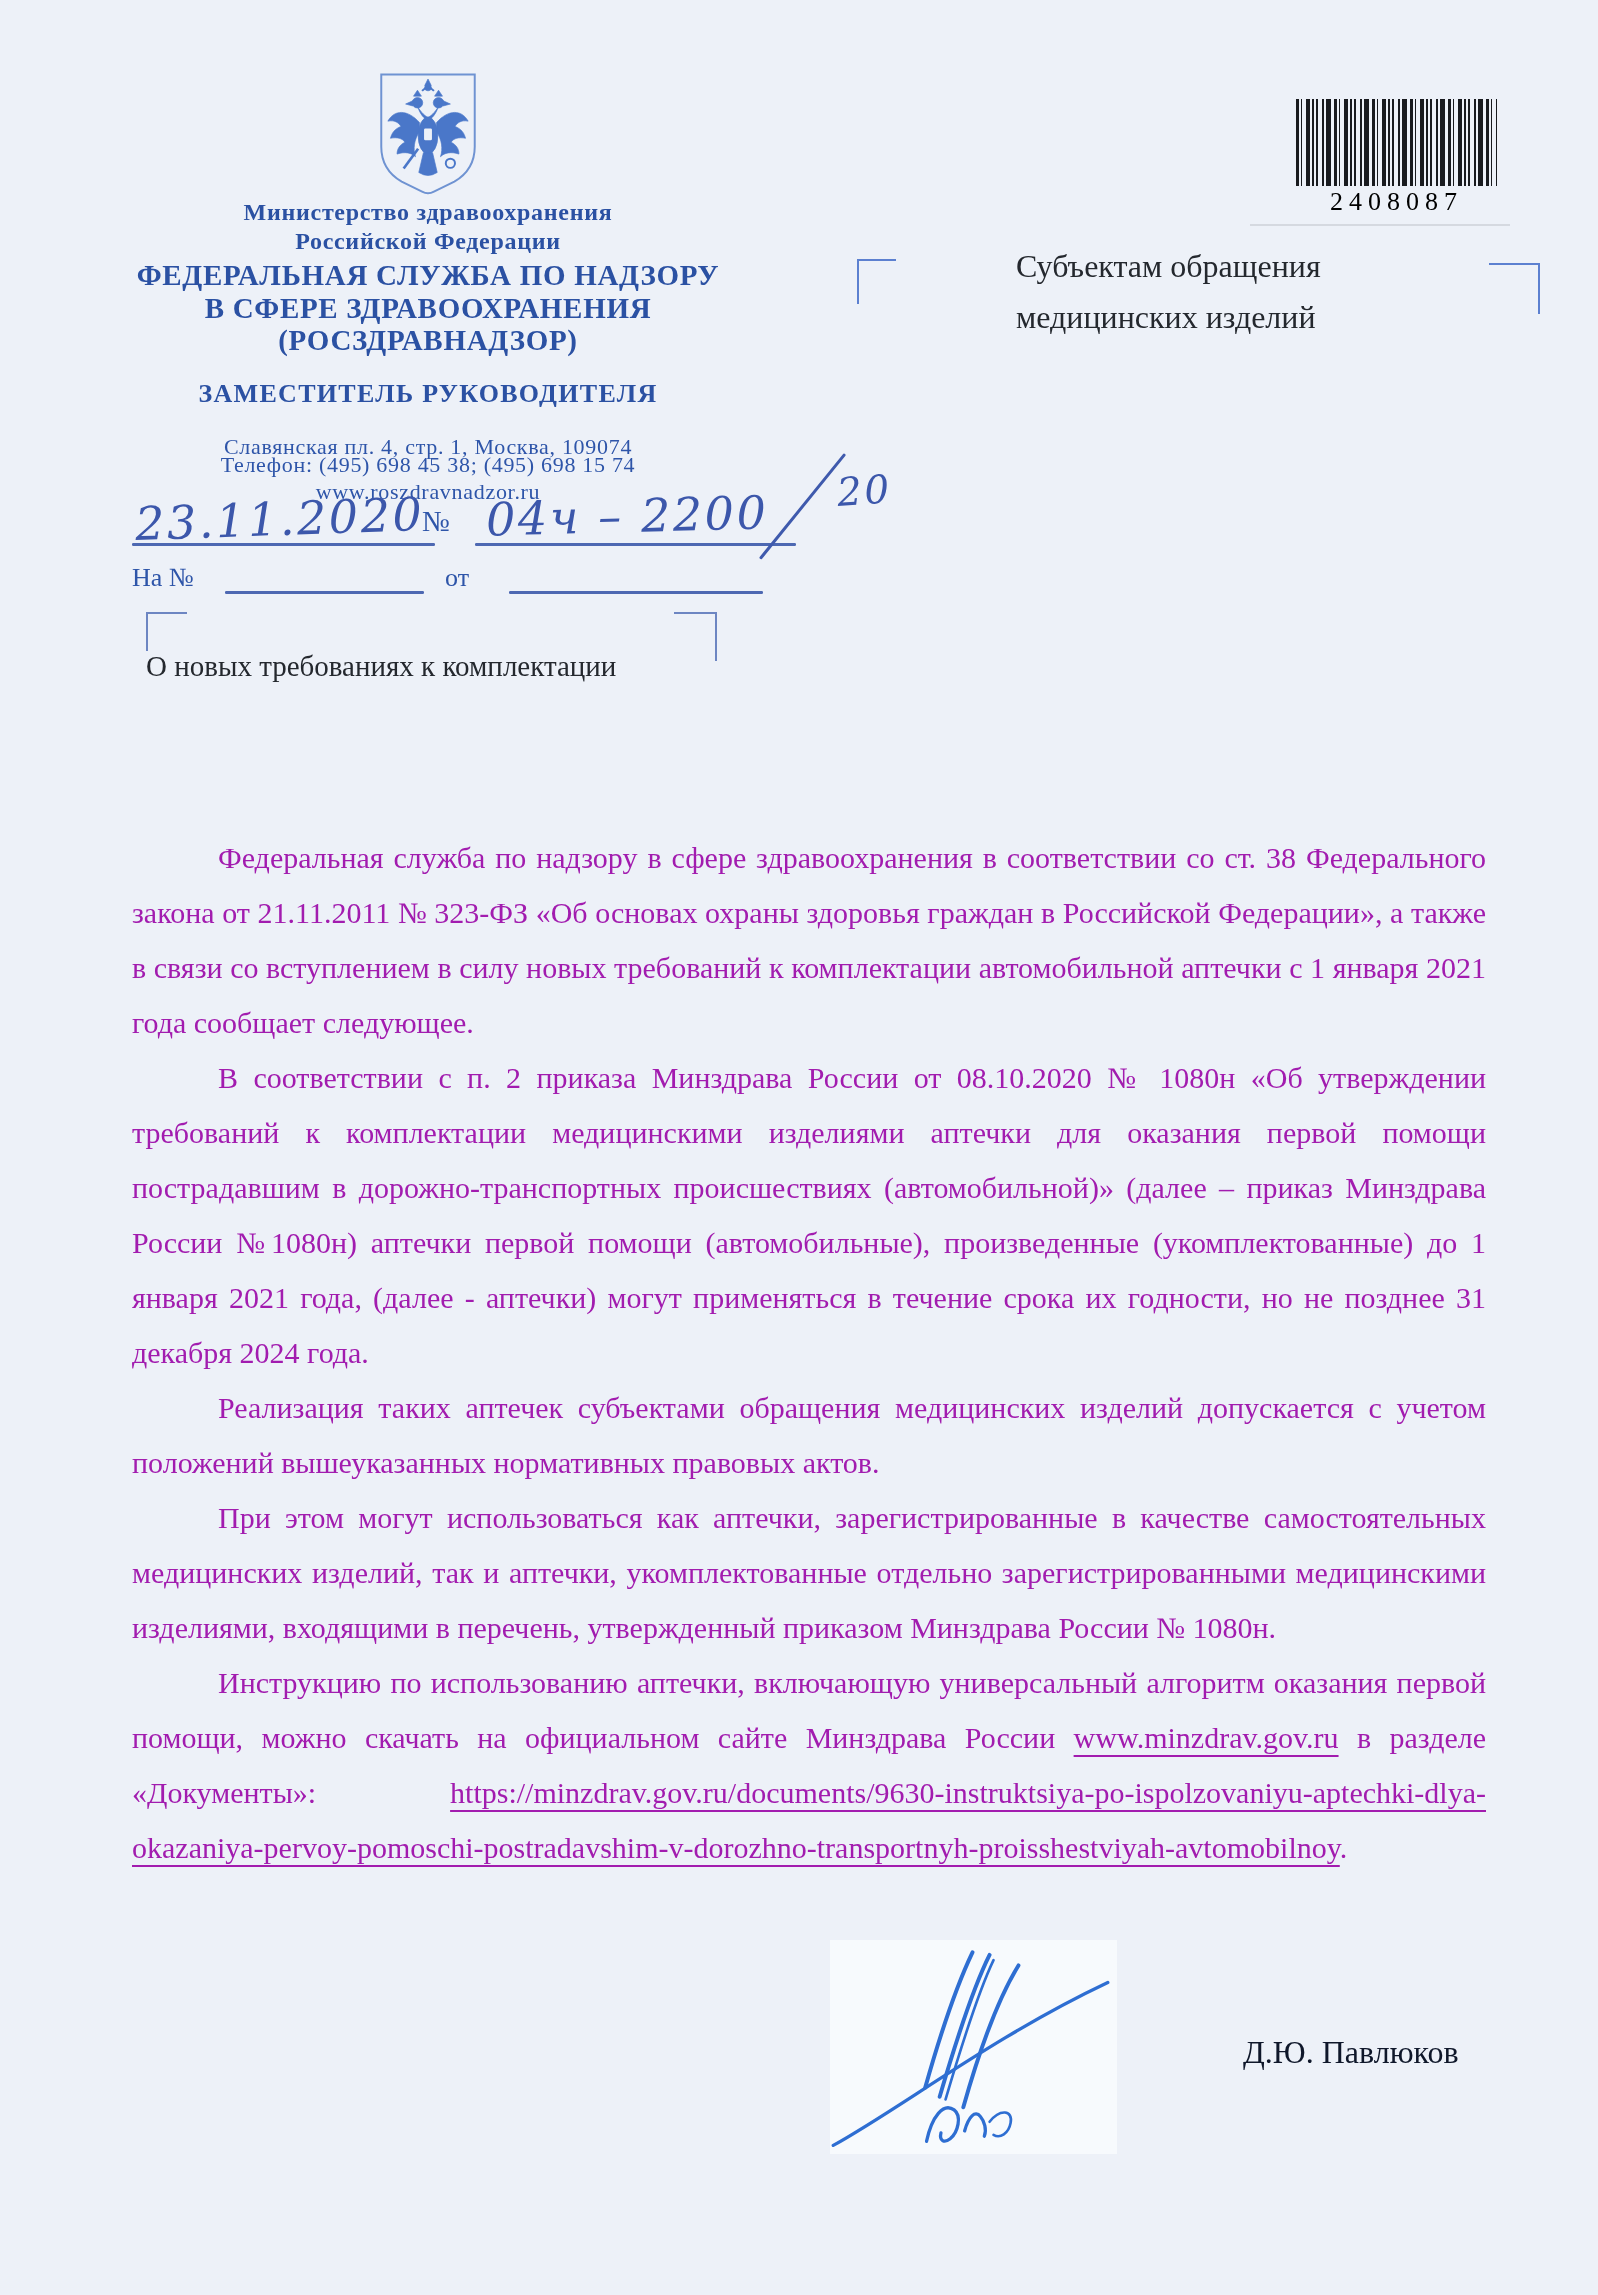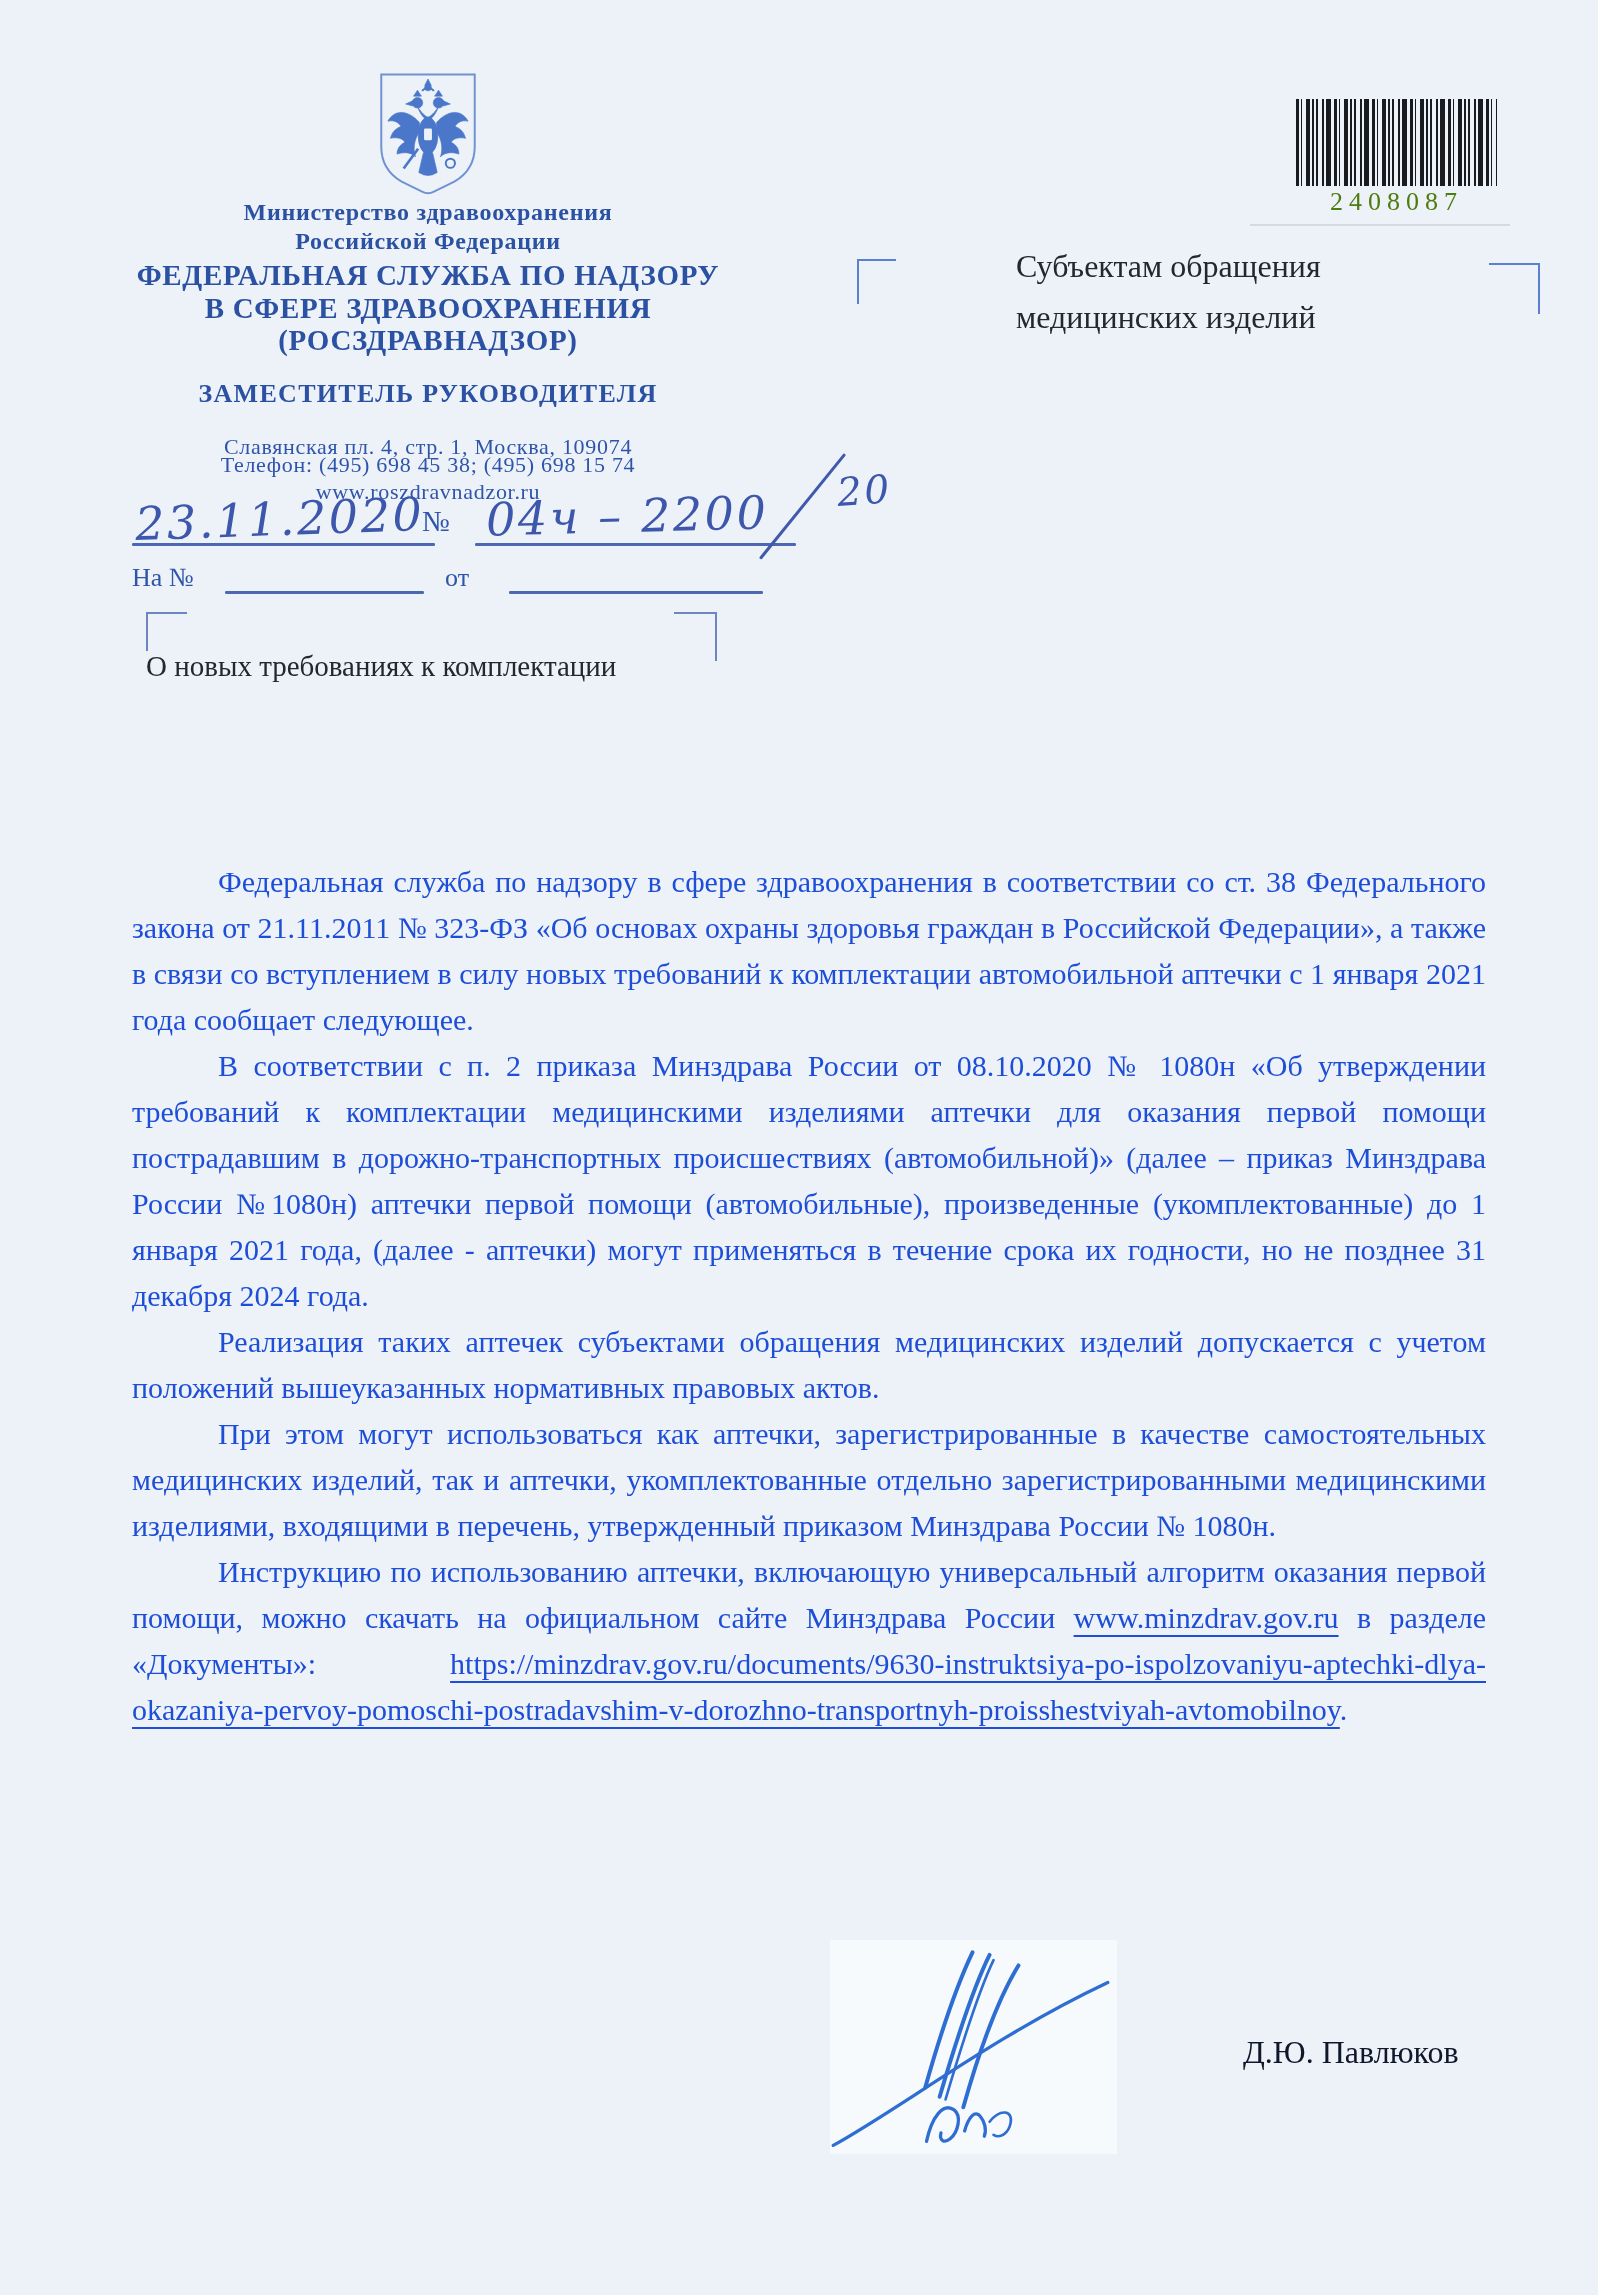--- a/index.html
+++ b/index.html
@@ -40,28 +40,28 @@
   .barcode{
     background:repeating-linear-gradient(90deg,
       #191b1f 0 2.6px, transparent 2.6px 4.6px,
       #191b1f 4.6px 6px, transparent 6px 10px,
       #191b1f 10px 14.5px, transparent 14.5px 16.4px,
       #191b1f 16.4px 18.4px, transparent 18.4px 20.4px,
       #191b1f 20.4px 22px, transparent 22px 26px,
       #191b1f 26px 28px, transparent 28px 30px,
       #191b1f 30px 35px, transparent 35px 38px);
   }
-  .barcode-num{font-size:26px; letter-spacing:6px; color:#4d7c0f; text-align:center;}
+  .barcode-num{font-size:26px; letter-spacing:6px; color:#000000; text-align:center;}
   
   .recipient{font-size:32px; line-height:51px; color:#24282e; white-space:nowrap;}
   .subject{font-size:29px; line-height:34px; color:#24282e; white-space:nowrap;}
   
   .body-text{
-    position:absolute; left:132px; top:859px; width:1354px;
-    font-size:30px; line-height:46px; color:#1d4ed8;
+    position:absolute; left:132px; top:830px; width:1354px;
+    font-size:30px; line-height:55px; color:#a21caf;
   }
   .para{margin:0; text-indent:86px; text-align:justify;}
   .doclink{
     text-decoration:underline; text-decoration-thickness:2px;
     text-underline-offset:6.6px; overflow-wrap:anywhere;
   }
   
   .sig-patch{background:#f7fafd;}
   .sig-name{font-size:32px; color:#0f172a; white-space:nowrap;}
   .artifact{background:#d5d9e0;}

